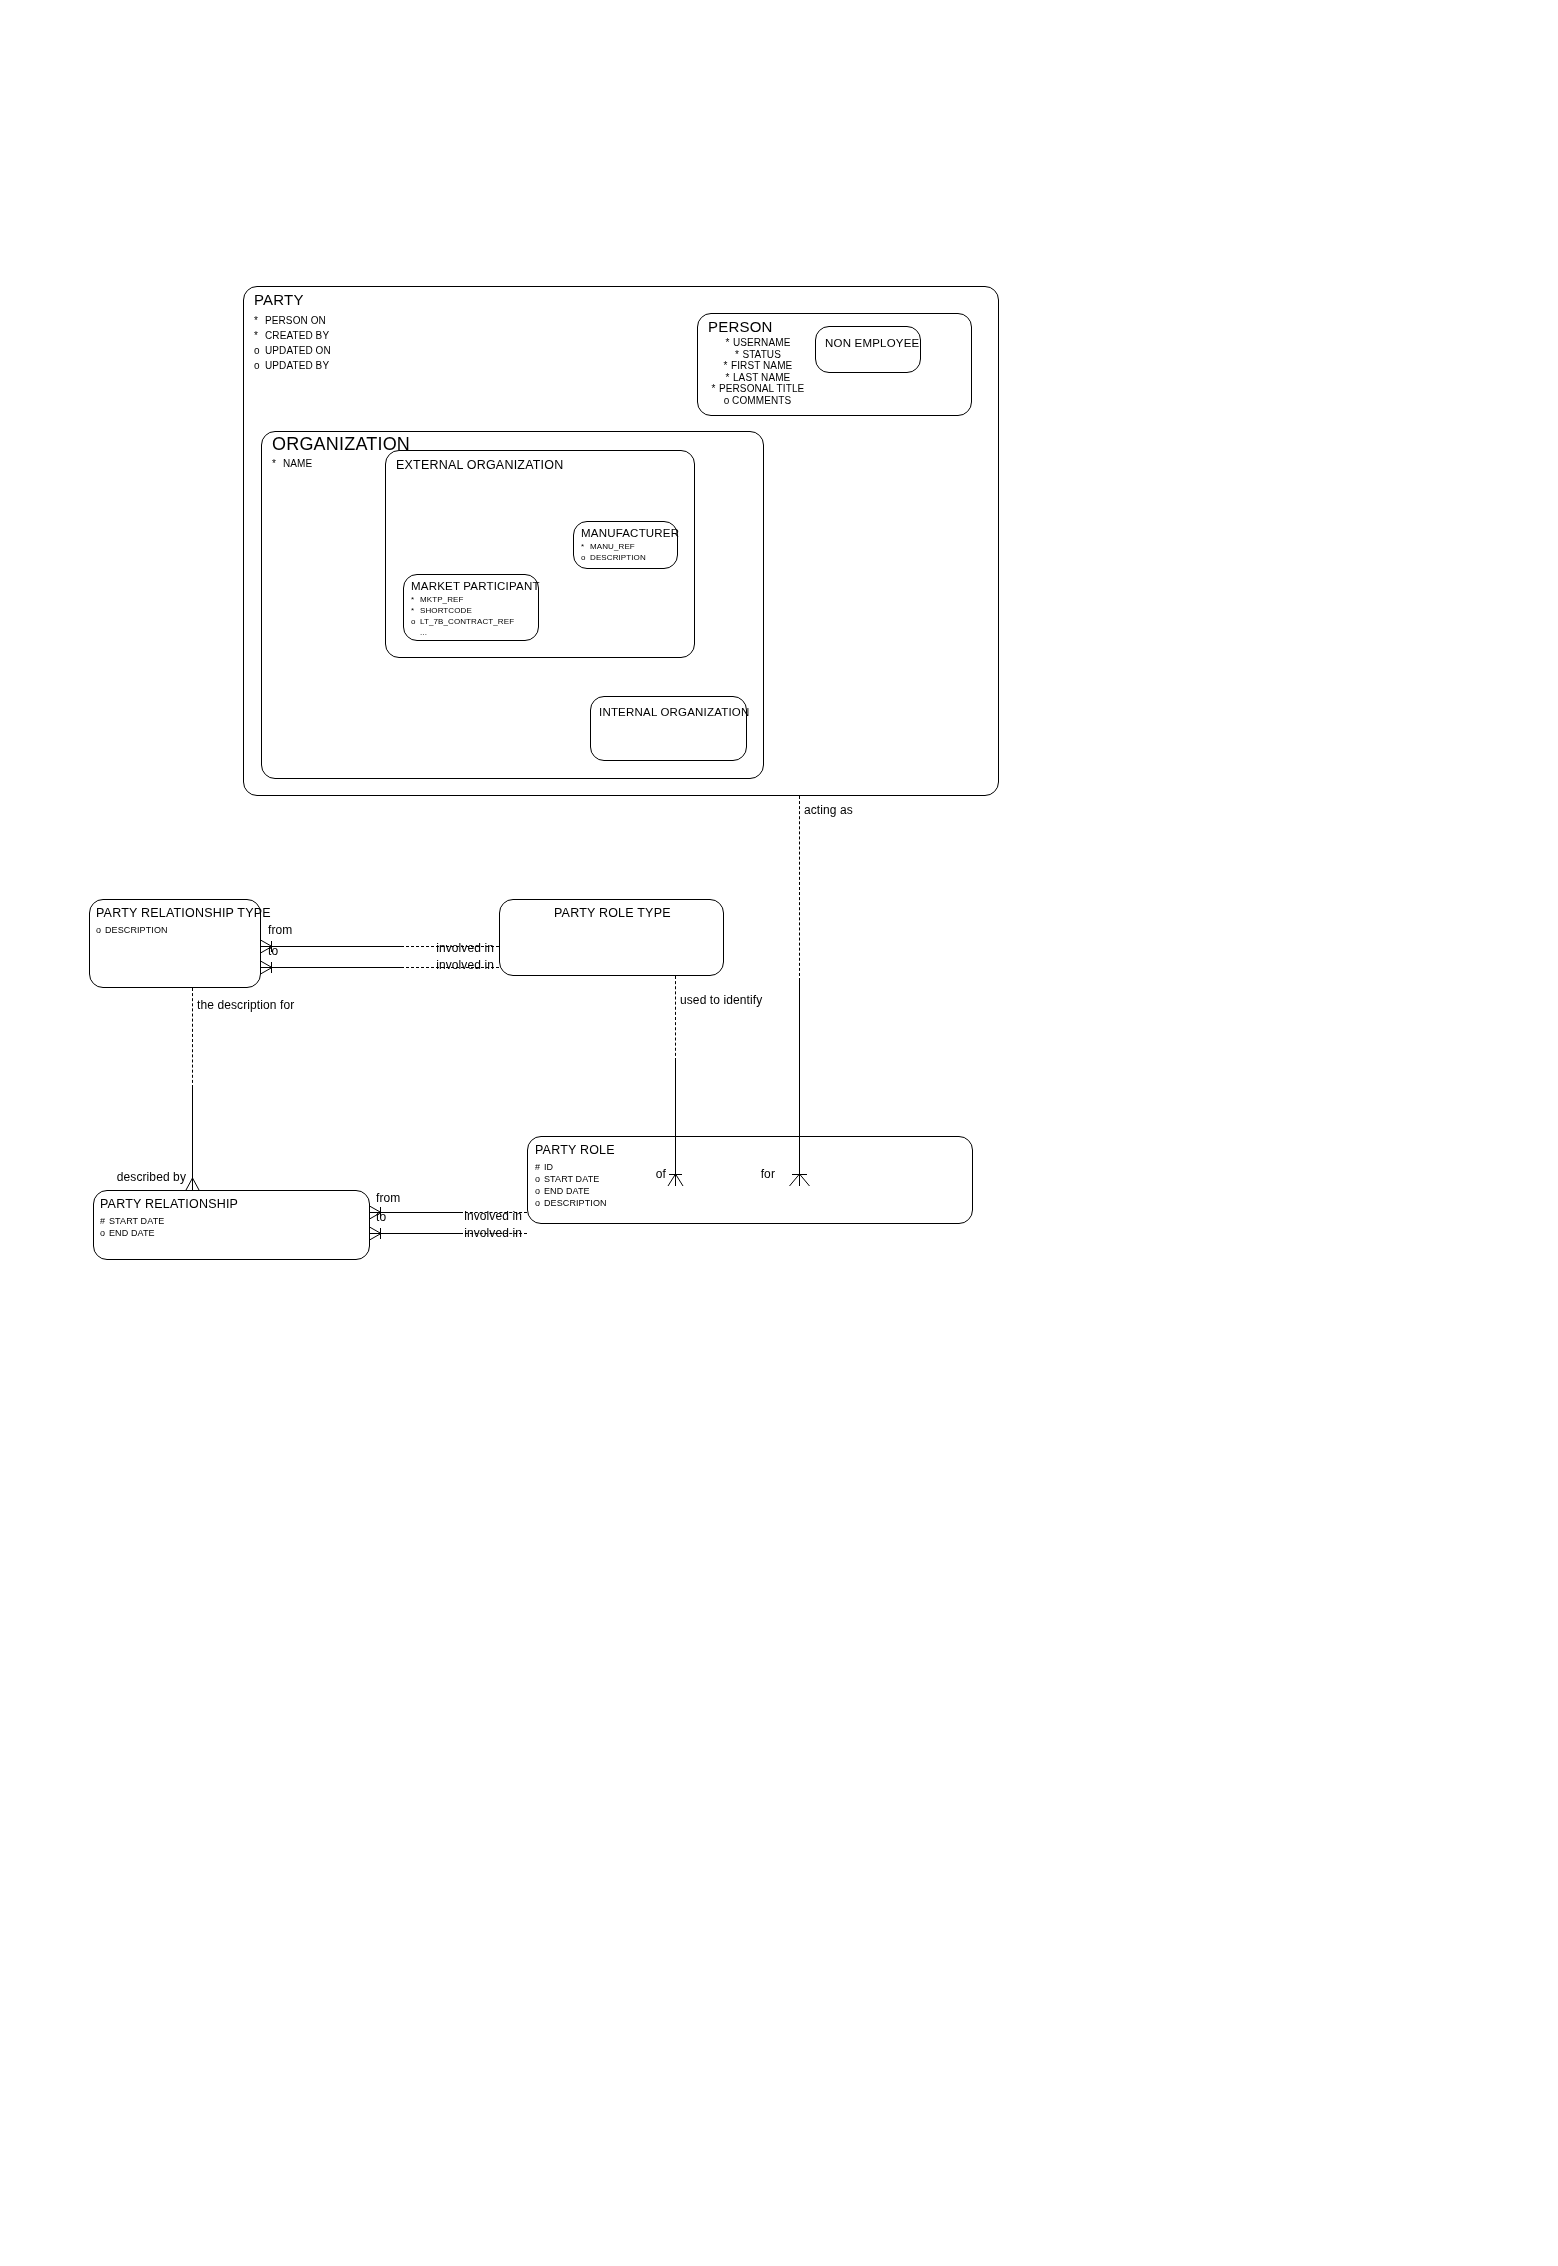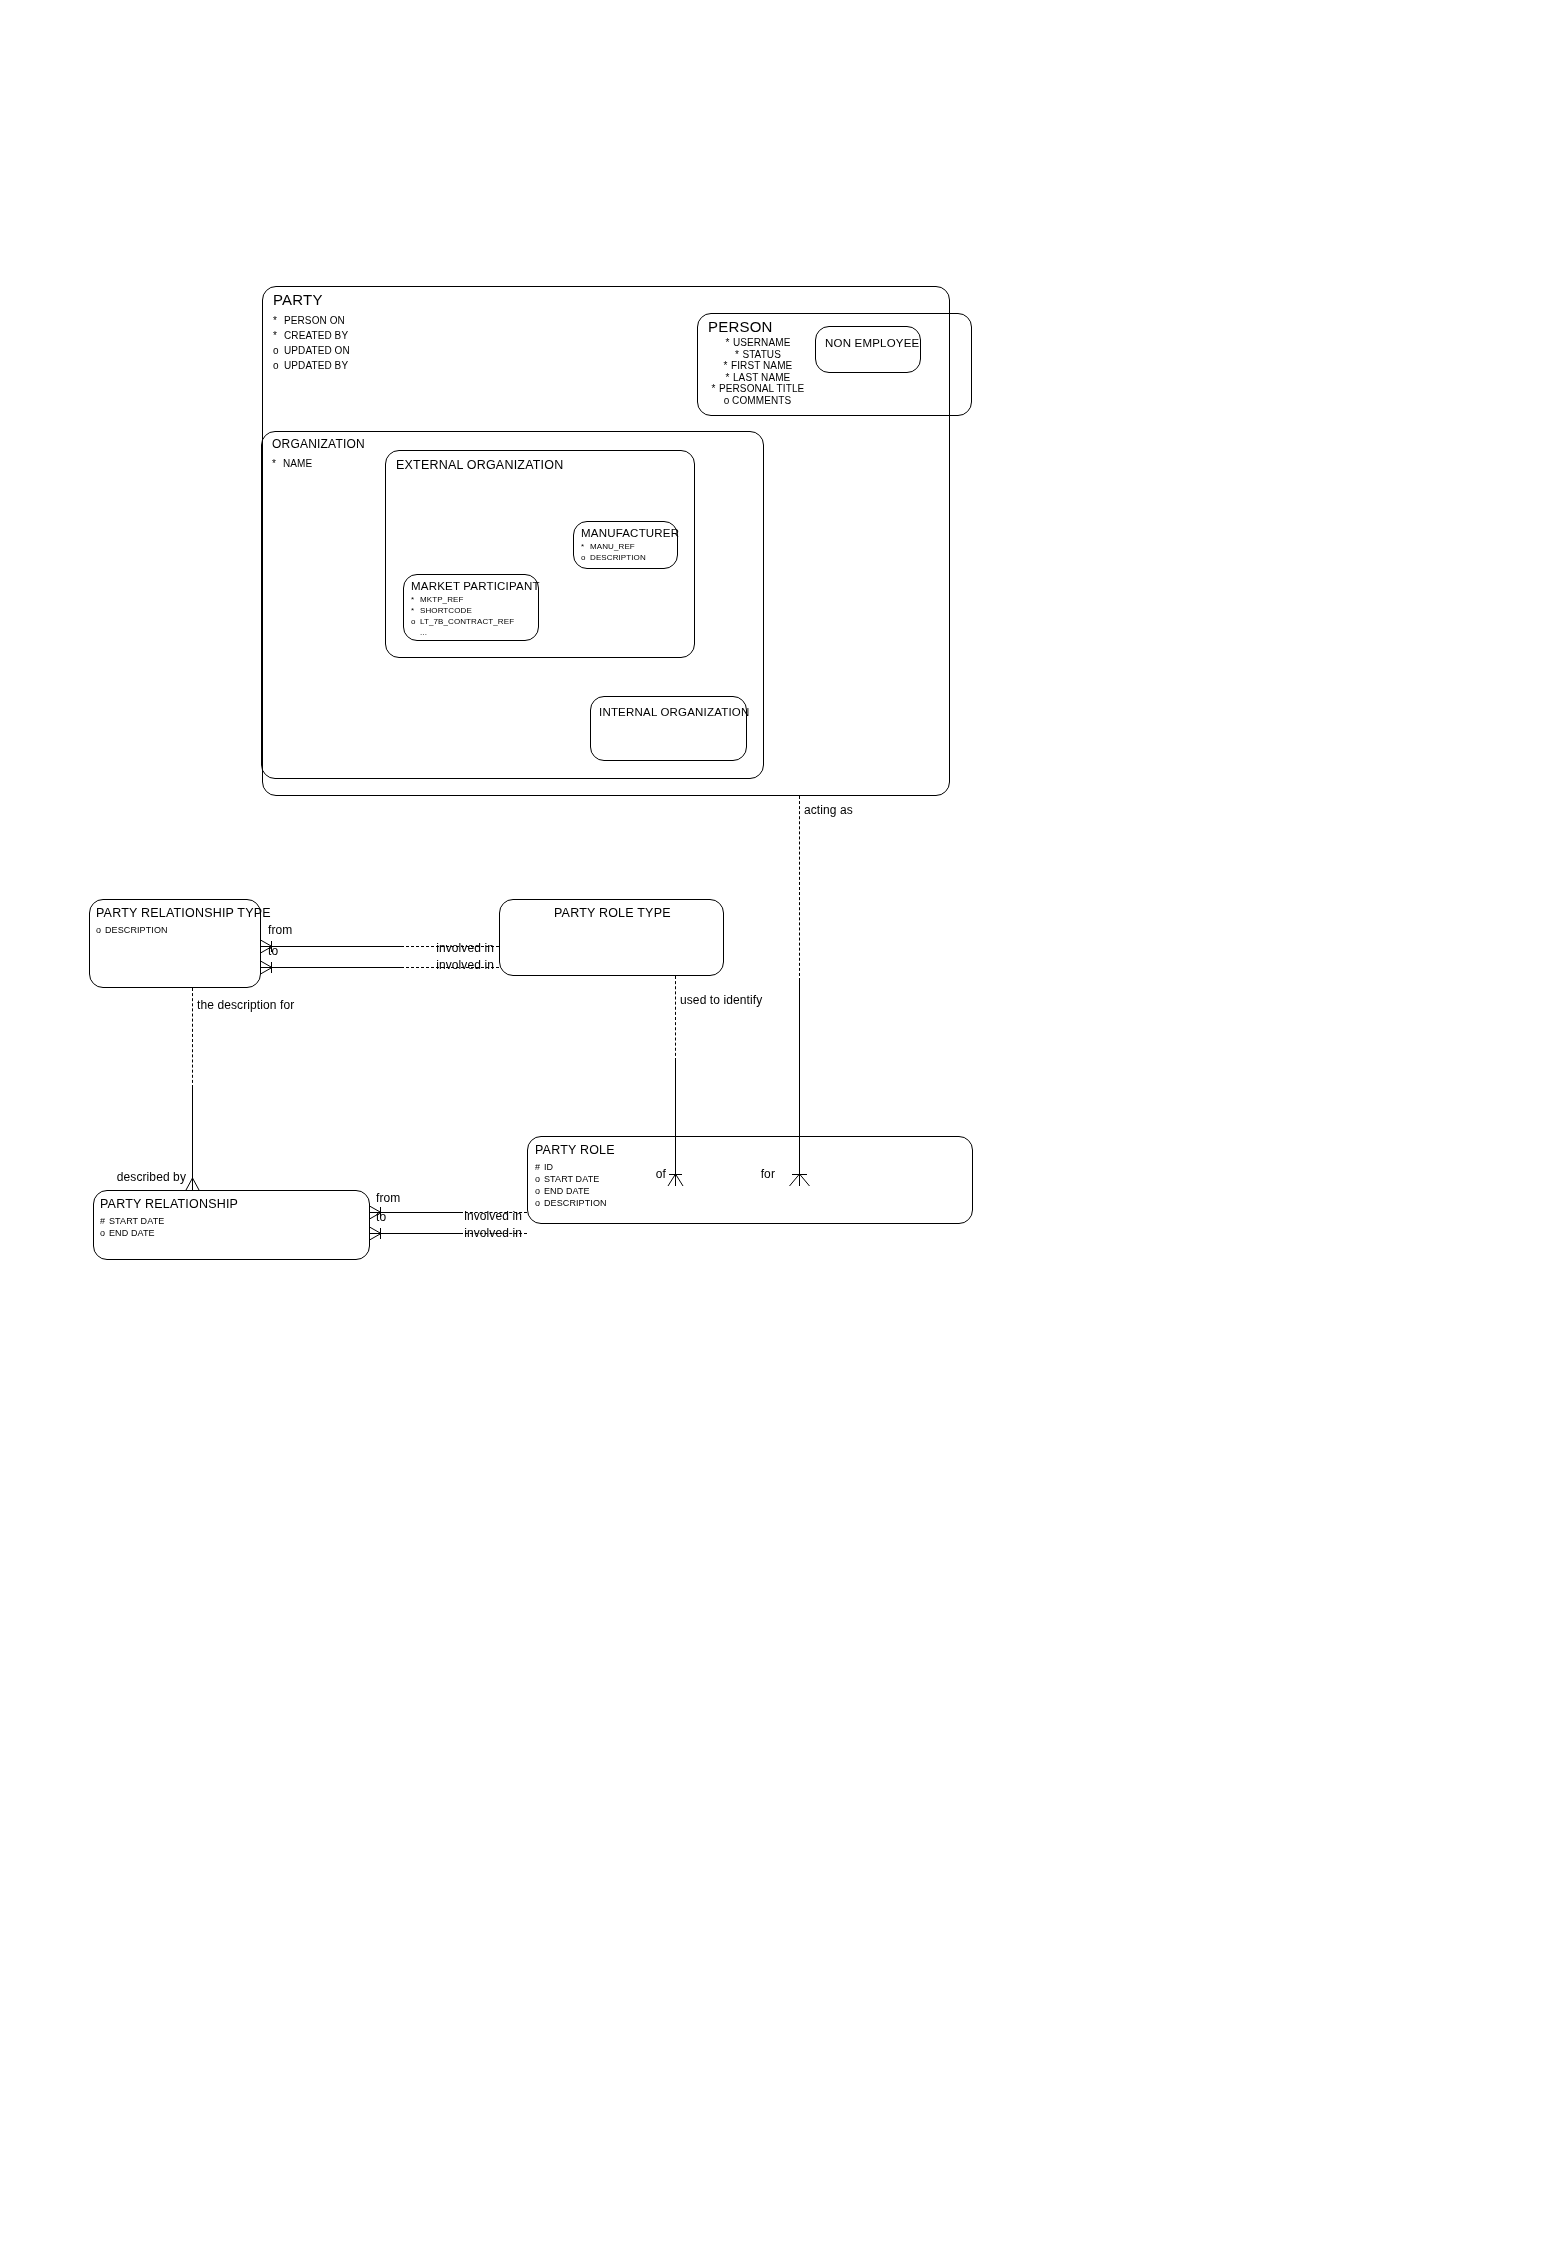--- a/index.html
+++ b/index.html
@@ -66,21 +66,21 @@
     white-space:nowrap;
     letter-spacing:0.1px;
   }
   .crow{ position:absolute; }
 </style>
 </head>
 <body>
 
 <div id="canvas">
 
-  <div class="entity" style="left:243px; top:286px; width:688px; height:510px;margin-left:19px;">
+  <div class="entity" style="left:243px; top:286px; width:756px; height:510px;">
     <span class="ename">PARTY</span>
     <div class="attrs" style="top:26px;">
       <span class="row"><span class="mk">*</span><span>PERSON ON</span></span>
       <span class="row"><span class="mk">*</span><span>CREATED BY</span></span>
       <span class="row"><span class="mk">o</span><span>UPDATED ON</span></span>
       <span class="row"><span class="mk">o</span><span>UPDATED BY</span></span>
     </div>
   </div>
 
   <div class="entity" style="left:697px; top:313px; width:275px; height:103px;">
@@ -93,21 +93,21 @@
       <span class="row"><span class="mk">*</span><span>PERSONAL TITLE</span></span>
       <span class="row"><span class="mk">o</span><span>COMMENTS</span></span>
     </div>
   </div>
 
   <div class="entity small" style="left:815px; top:326px; width:106px; height:47px;">
     <span class="ename" style="font-size:11.5px; top:9px; left:9px;">NON EMPLOYEE</span>
   </div>
 
   <div class="entity" style="left:261px; top:431px; width:503px; height:348px;">
-    <span class="ename" style="font-size:12px;">ORGANIZATION</span>
+    <span class="ename" style="font-size:18px;">ORGANIZATION</span>
     <div class="attrs" style="top:24px;">
       <span class="row"><span class="mk">*</span><span>NAME</span></span>
     </div>
   </div>
 
   <div class="entity" style="left:385px; top:450px; width:310px; height:208px;">
     <span class="ename" style="font-size:12.5px; top:7px;">EXTERNAL ORGANIZATION</span>
   </div>
 
   <div class="entity" style="left:573px; top:521px; width:105px; height:48px;">

